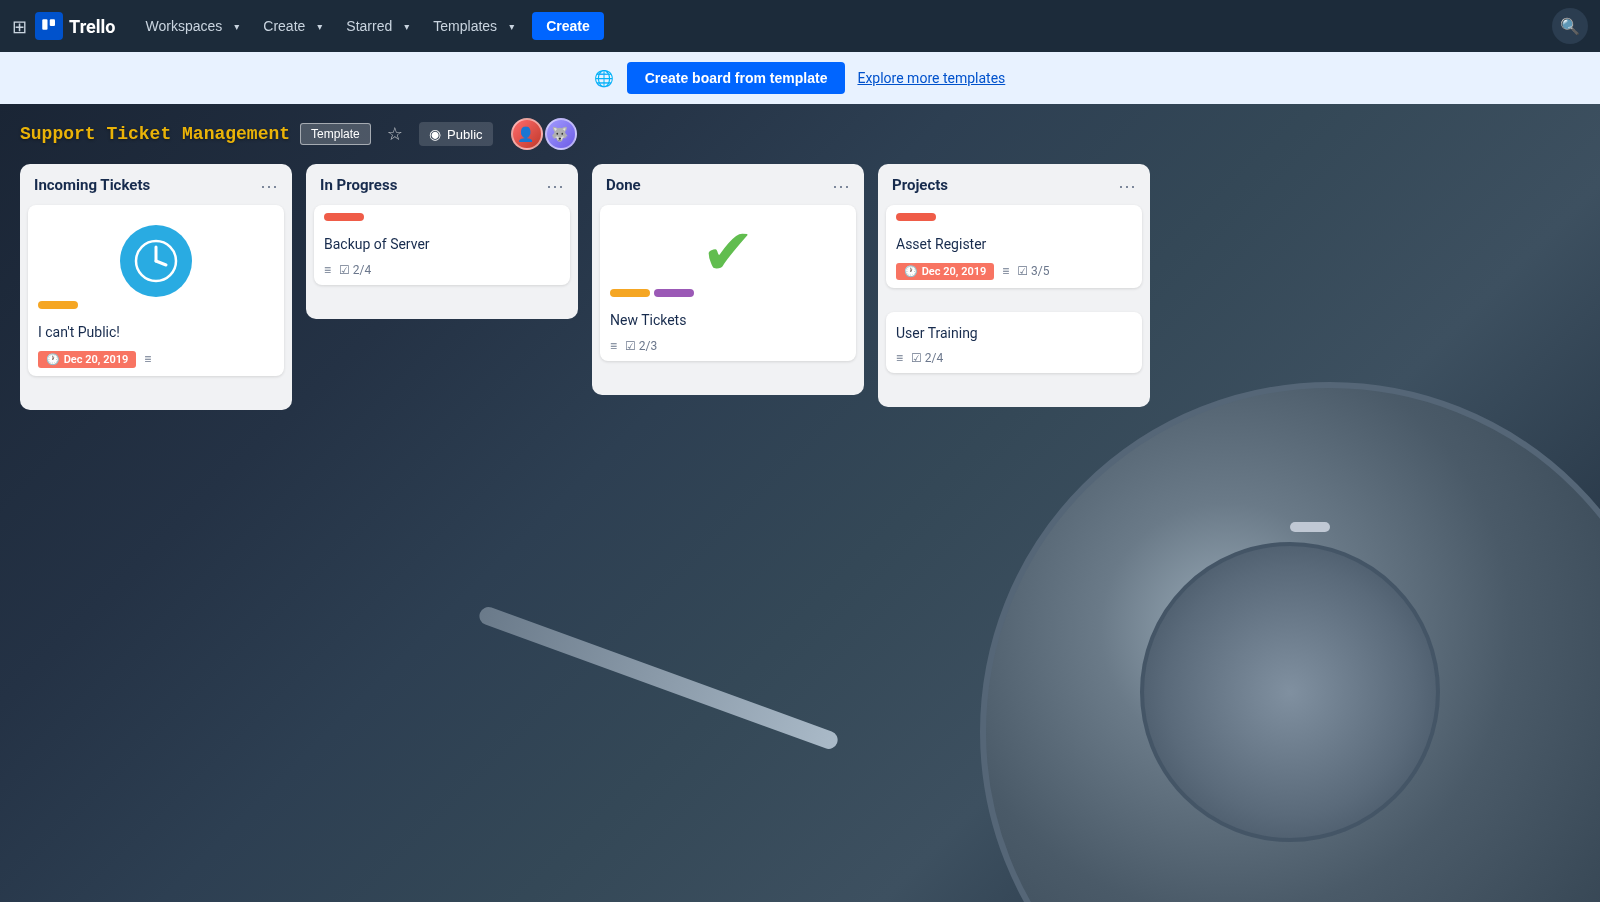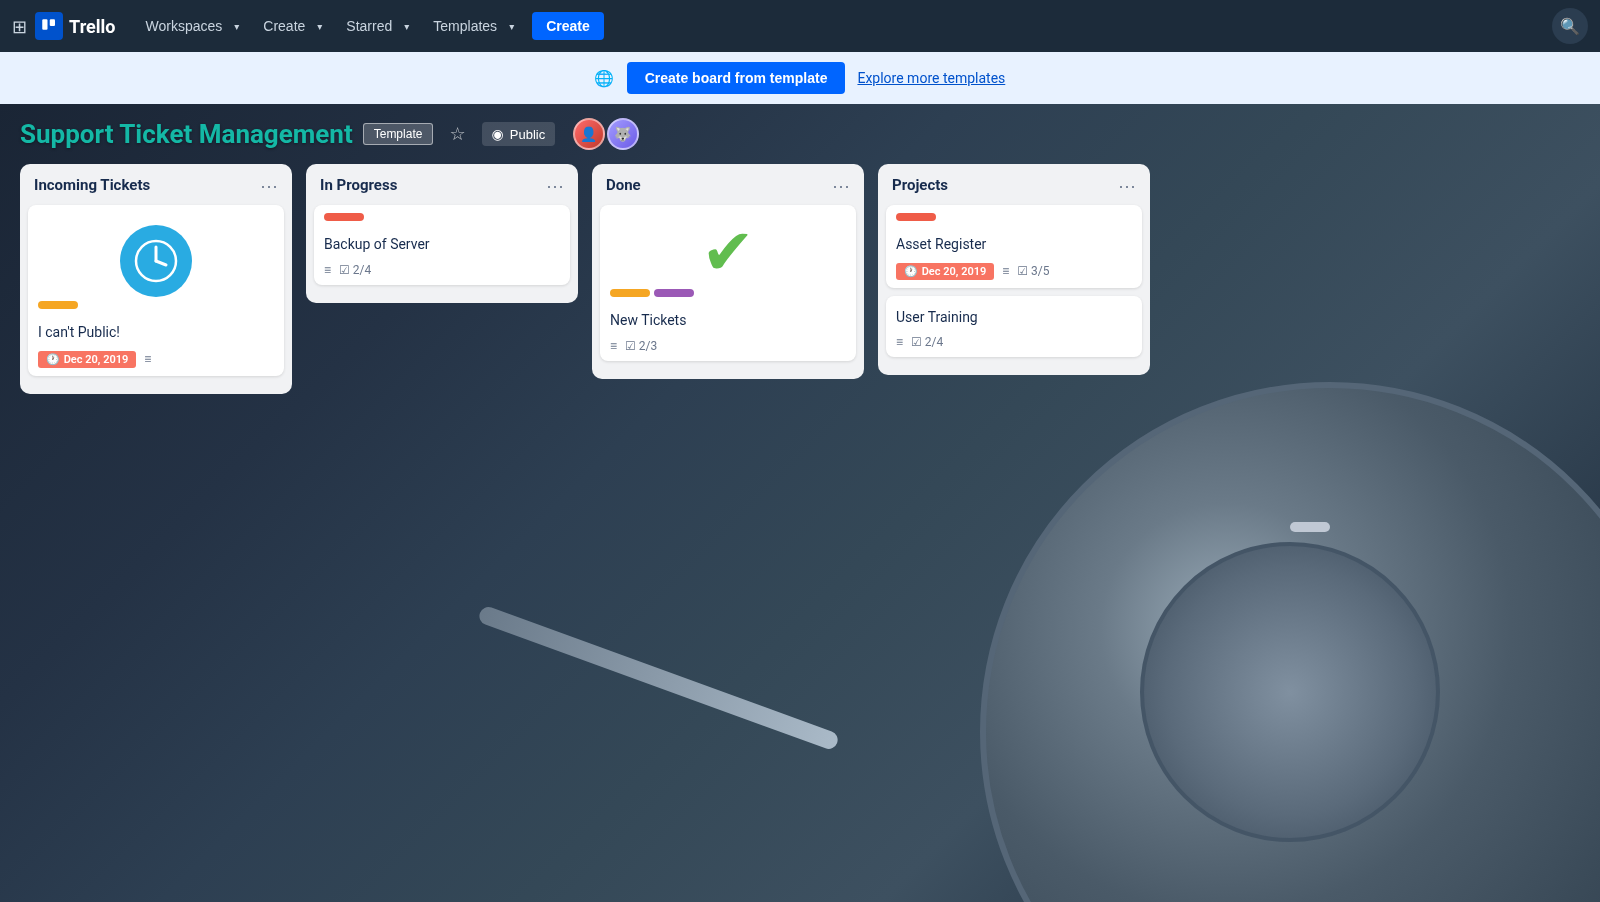--- a/index.html
+++ b/index.html
@@ -53,21 +53,21 @@
       position: relative; width: 100%; height: calc(902px - 52px - 52px);
       overflow: hidden;
     }
 
     
     .board-header {
       position: relative; z-index: 5; padding: 14px 20px 8px; display: flex;
       align-items: center; gap: 10px;
     }
     .board-title {
-      color: #14b8a6; font-size: 26px; font-weight: 700; text-shadow: 0 1px 3px rgba(0,0,0,0.4);
+      color: #eab308; font-size: 18px; font-weight: 700; text-shadow: 0 1px 3px rgba(0,0,0,0.4); font-family: Liberation Mono, monospace;
     }
     .board-template-badge {
       background: rgba(255,255,255,0.2); border: 1px solid rgba(255,255,255,0.5);
       color: white; font-size: 12px; font-weight: 400; padding: 3px 10px;
       border-radius: 3px; cursor: pointer;
     }
     .board-star-btn {
       background: transparent; border: none; color: rgba(255,255,255,0.7);
       font-size: 18px; cursor: pointer; padding: 2px 6px;
     }
@@ -96,21 +96,21 @@
     .list-title {
       font-size: 15px; font-weight: 700; color: #172b4d;
       padding: 2px 6px 8px; display: flex; align-items: flex-start; justify-content: space-between;
     }
     .list-title-text {}
     .list-menu-btn { background: transparent; border: none; cursor: pointer; color: #6b778c; font-size: 18px; }
 
     
     .card {
       background: white; border-radius: 8px; padding: 8px 10px;
-      margin-bottom: 8px; box-shadow: 0 1px 3px rgba(0,0,0,0.12);
+      margin-bottom: 24px; box-shadow: 0 1px 3px rgba(0,0,0,0.12);
       cursor: pointer;
     }
     .card-label { height: 8px; border-radius: 4px; margin-bottom: 8px; width: 40px; }
     .card-label-red { background: #ef5c48; }
     .card-label-orange { background: #f5a623; width: 40px; }
     .card-label-purple { background: #9b59b6; width: 40px; }
     .card-title { font-size: 14px; color: #172b4d; margin: 4px 0 8px; line-height: 1.4; }
     .card-footer { display: flex; align-items: center; gap: 8px; flex-wrap: wrap; }
     .card-date-badge {
       background: #f87462; color: white; font-size: 11px; font-weight: 600;

